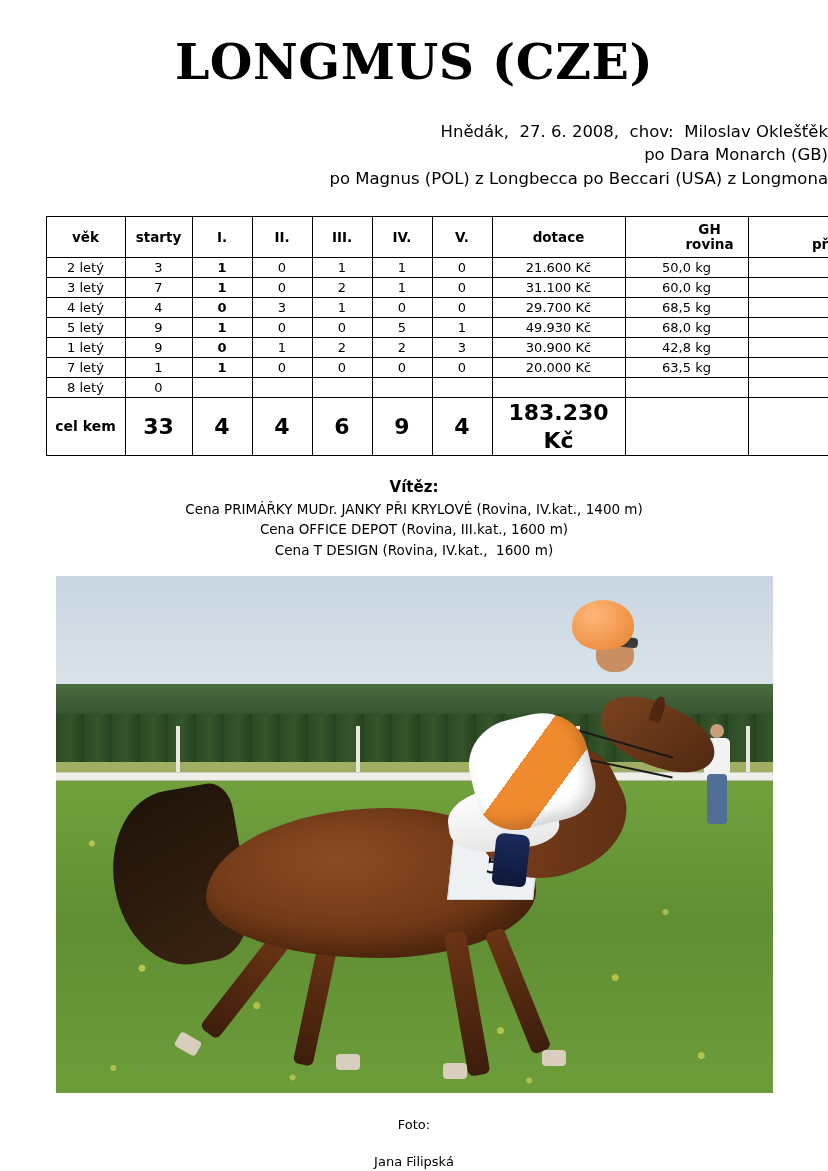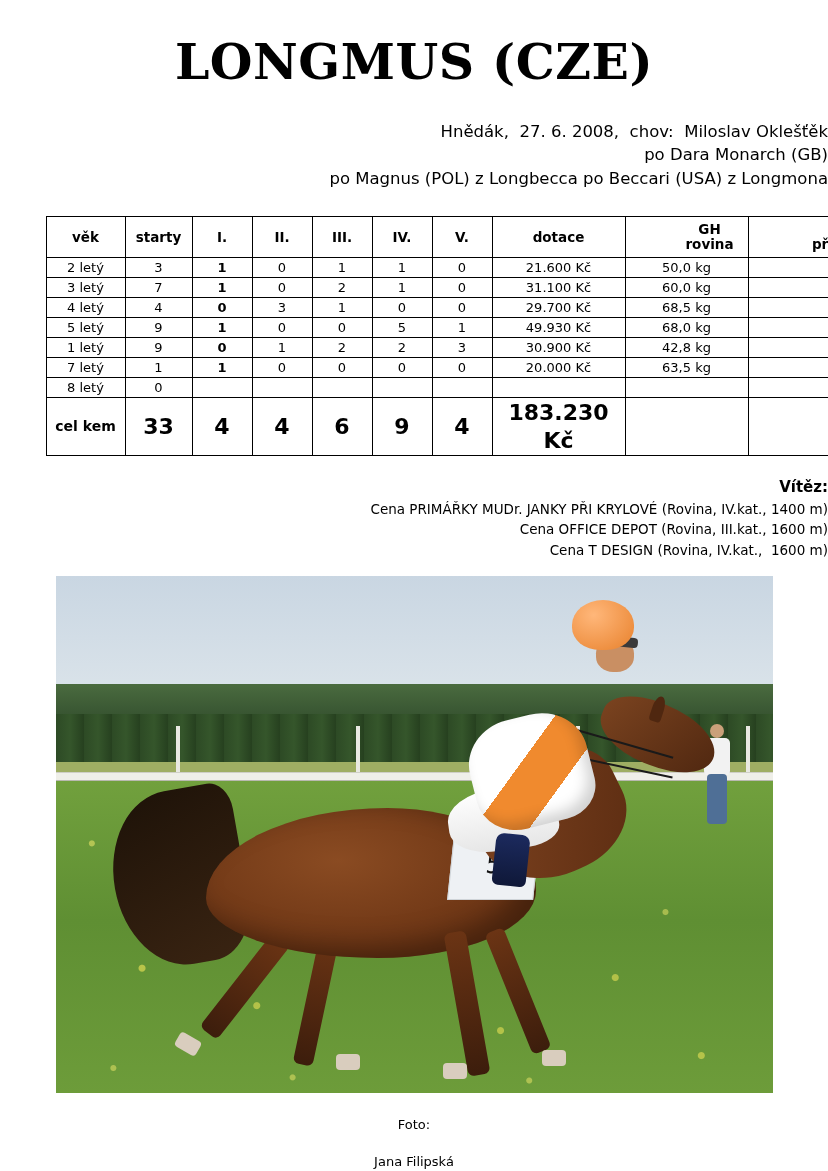--- a/index.html
+++ b/index.html
@@ -84,21 +84,21 @@
   .col-vek    { width: 74px; }
   .col-starty { width: 62px; margin-left: 28px; }
   .col-place  { width: 55px; }
   .col-dotace { width: 128px; }
   .col-gh     { width: 72px; }
   .col-ghp    { width: 100px; }
 
   
   .winners {
     margin-top: 22px;
-    text-align: right;
+    text-align: center;
   }
   .winners .heading {
     font-weight: bold;
     font-size: 15px;
     margin-bottom: 3px;
   }
   .winners .race {
     font-size: 13.5px;
     line-height: 1.5;
     white-space: pre;

